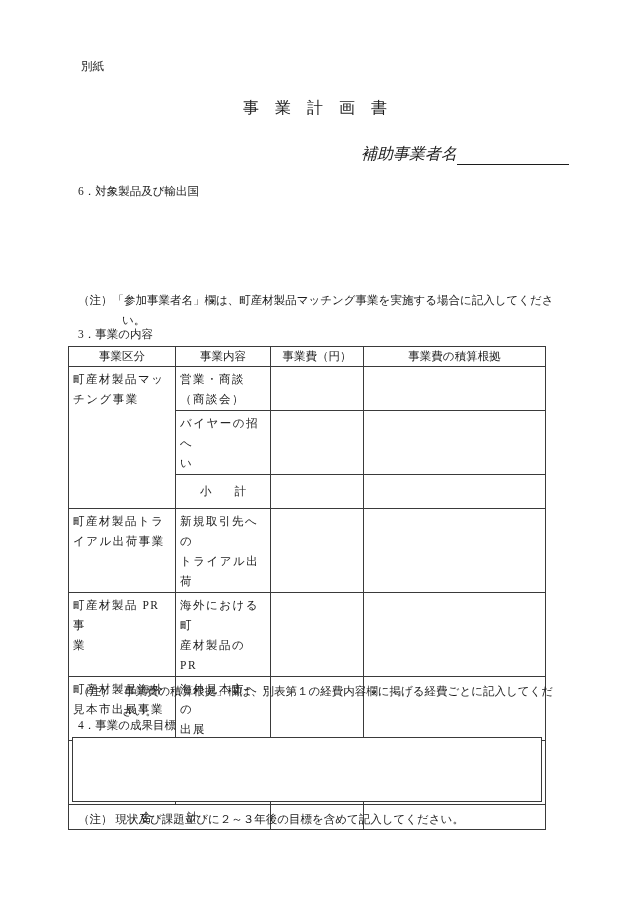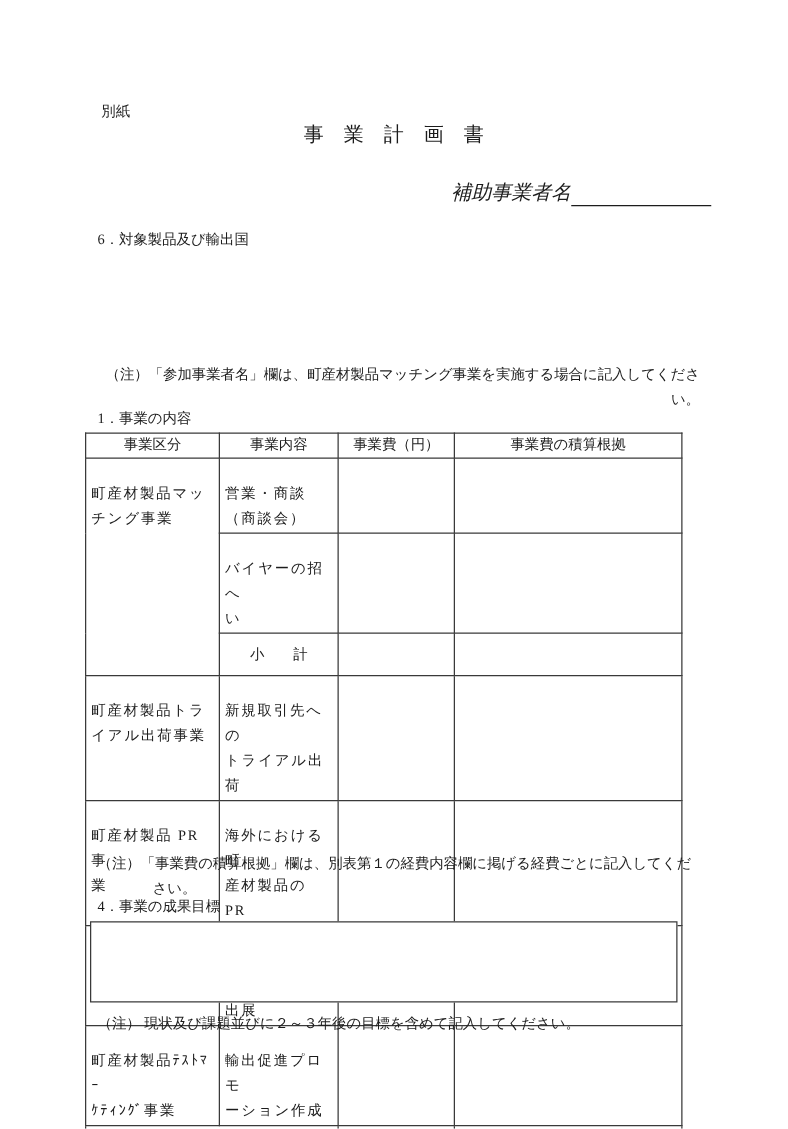--- a/index.html
+++ b/index.html
@@ -9,21 +9,21 @@
     color: #1c1c1c;
     font-size: 11.5px;
   }
   .page {
     position: relative;
     width: 630px;
     height: 903px;
     background: #ffffff;
     overflow: hidden;
   }
-  .corner-label { position: absolute; left: 81px; top: 82px; font-size: 11.5px; }
+  .corner-label { position: absolute; left: 81px; top: 59px; font-size: 11.5px; }
   .doc-title {
     position: absolute; left: 0; top: 98px; width: 100%;
     text-align: center; font-size: 16px; white-space: pre;
   }
   .subsidy-line { position: absolute; left: 361px; top: 144px; font-size: 16px; font-style: italic; }
   .subsidy-line .fill-line {
     display: inline-block; width: 112px; height: 13px;
     border-bottom: 1px solid #1c1c1c; vertical-align: bottom;
   }
   .section-heading { position: absolute; left: 78px; font-size: 11.5px; white-space: pre; }
@@ -43,34 +43,34 @@
   }
   th { text-align: center; line-height: 17px; }
 
   #table1 { top: 199px; width: 477px; }
   #table1 .hdr-row { height: 38px; }
   #table1 .data-row { height: 46px; }
 
   #table2 { top: 346px; width: 477px; }
   #table2 td.cell-cat, #table2 td.cell-content {
     text-align: left; vertical-align: top;
-    line-height: 20px; letter-spacing: 1.5px; padding-top: 18px;
+    line-height: 20px; letter-spacing: 1.5px; padding-top: 2px;
   }
   #table2 td.cell-subtotal, #table2 td.cell-total {
     text-align: center; vertical-align: middle; letter-spacing: 0;
   }
   #table2 td.cell-cost, #table2 td.cell-basis { vertical-align: top; }
 
   .note {
     position: absolute; left: 78px; width: 482px;
     font-size: 11.5px; line-height: 20px;
     padding-left: 44px; text-indent: -44px;
     white-space: pre-line;
   }
-  #note1 { top: 290px; text-align: right; }
+  #note1 { top: 290px; }
   #note2 { top: 681px; }
   #note3 { top: 809px; }
 
   .goal-box {
     position: absolute; left: 72px; top: 737px;
     width: 470px; height: 65px;
     border: 1px solid #3a3a3a; background: #ffffff;
   }
 </style>
 </head>
@@ -83,21 +83,21 @@
   <div class="doc-title">事　業　計　画　書</div>
 
   <div class="subsidy-line"><span>補助事業者名</span><span class="fill-line"></span></div>
 
   <div class="section-heading" id="h1">6．対象製品及び輸出国</div>
 
 
   <div class="note" id="note1">（注）「参加事業者名」欄は、町産材製品マッチング事業を実施する場合に記入してくださ
 い。</div>
 
-  <div class="section-heading" id="h2">1．事業の内容</div>
+  <div class="section-heading" id="h2">3．事業の内容</div>
 
   <table id="table2">
     <colgroup>
       <col style="width:107px">
         <col style="width:95px">
         <col style="width:93px">
         <col style="width:182px">
     </colgroup>
     <tbody>
         <tr style="height:20px">

